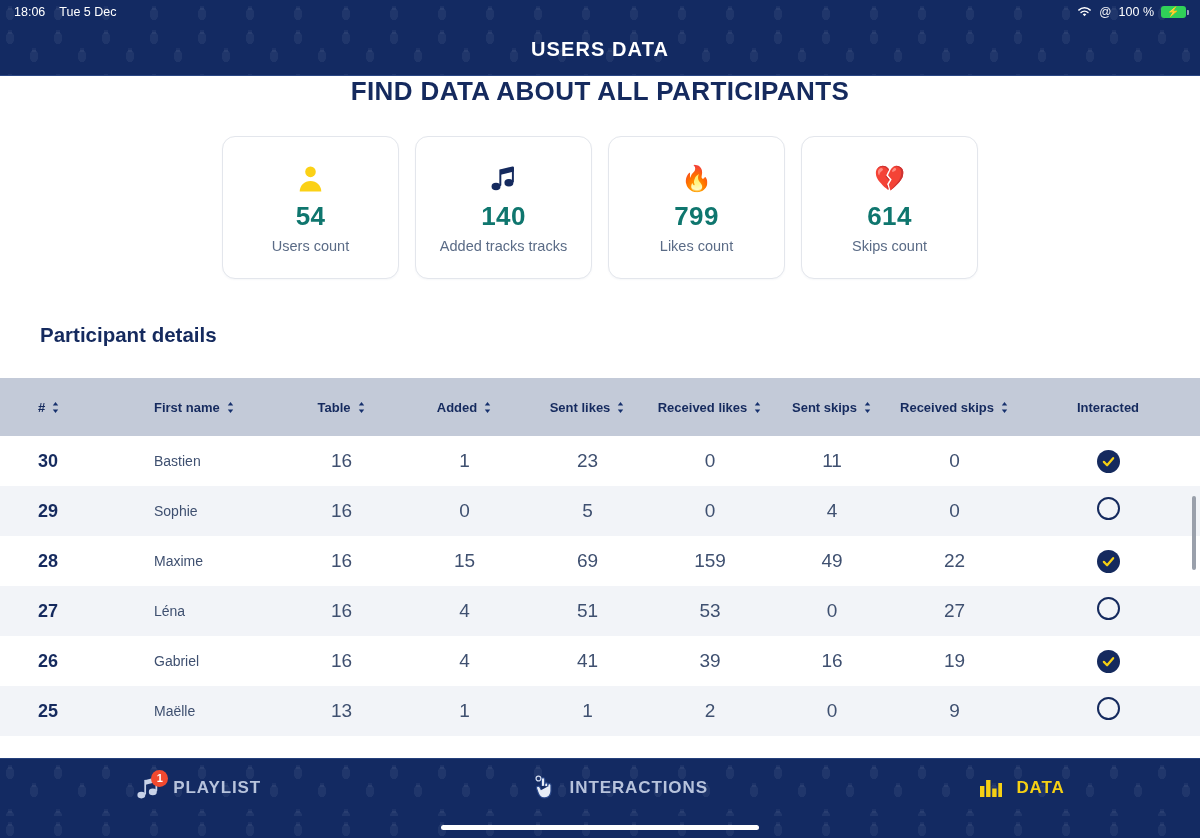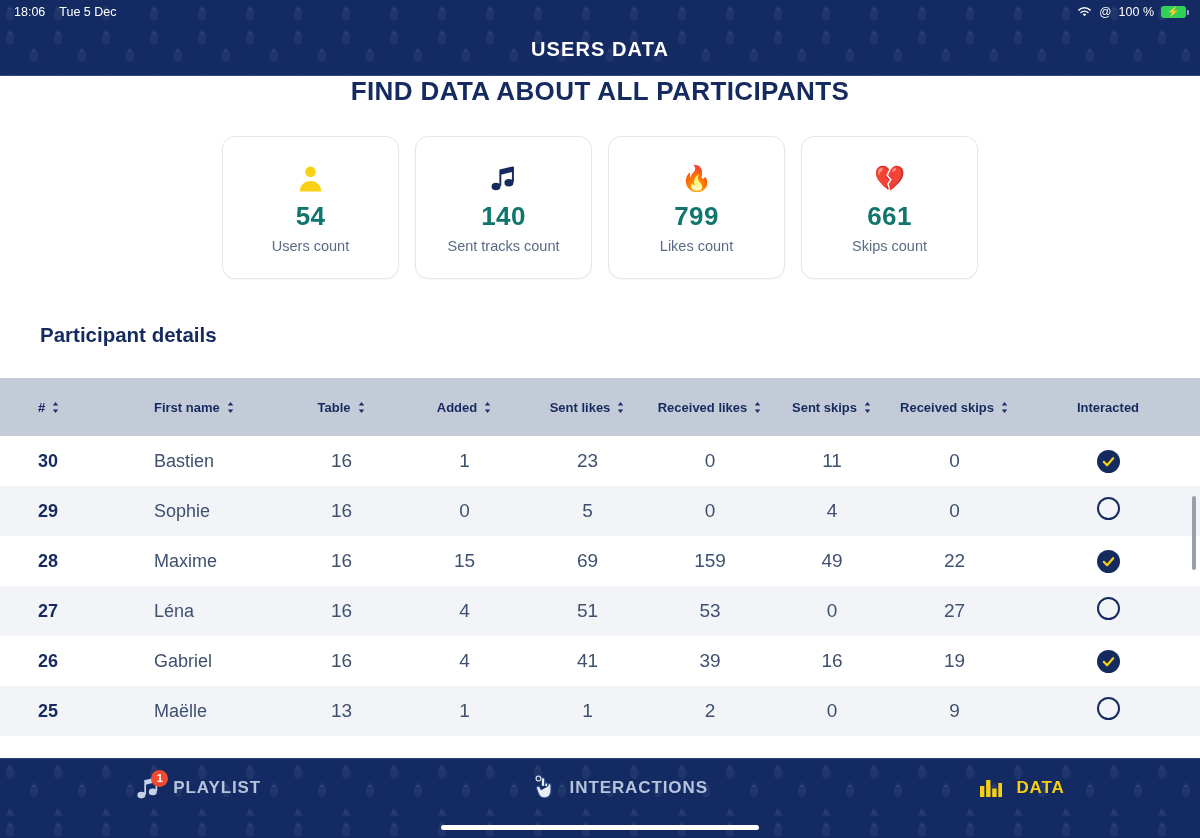--- a/index.html
+++ b/index.html
@@ -87,21 +87,21 @@
     font-size: 13px; font-weight: 700; color: #152a5e;
     text-align: center; vertical-align: middle; padding: 0;
   }
   th .thc { display: inline-flex; align-items: center; gap: 6px; }
   .sort-ic { width: 9px; height: 13px; flex: 0 0 9px; }
   tbody tr { height: 50px; }
   tbody tr:nth-child(odd) { background: #ffffff; }
   tbody tr:nth-child(even) { background: #f2f4f8; }
   td { text-align: center; font-size: 19px; color: #3f5070; padding: 0; vertical-align: middle; }
   td.num { font-size: 18px; font-weight: 700; color: #152a5e; }
-  td.name { font-size: 18px; color: #3f5070; }
+  td.name { font-size: 14px; color: #3f5070; }
   th.c-idx, td.c-idx { width: 58px; text-align: left; padding-left: 38px; }
   th.c-name, td.c-name { width: 222px; text-align: left; padding-left: 96px; }
   th.c-table, td.c-table { width: 123px; }
   th.c-added, td.c-added { width: 123px; }
   th.c-slikes, td.c-slikes { width: 123px; }
   th.c-rlikes, td.c-rlikes { width: 122px; }
   th.c-sskips, td.c-sskips { width: 122px; }
   th.c-rskips, td.c-rskips { width: 123px; }
   th.c-inter, td.c-inter { width: 184px; }
 
@@ -187,32 +187,32 @@
         <div class="card-ic">
           <svg class="ic-note" viewBox="0 0 24 26">
               <path d="M9.4 4.2 20.6 1.4c.7-.2 1.4.3 1.4 1v3.1c0 .5-.4 1-.9 1.1L9.4 9.5V4.2z" fill="#152a5e"></path>
               <rect x="8" y="4" width="1.9" height="16.2" rx=".9" fill="#152a5e"></rect>
               <rect x="20.1" y="1.9" width="1.9" height="15" rx=".9" fill="#152a5e"></rect>
               <ellipse cx="4.8" cy="20.7" rx="4.3" ry="3.6" fill="#152a5e"></ellipse>
               <ellipse cx="17.2" cy="17.2" rx="4.3" ry="3.6" fill="#152a5e"></ellipse>
             </svg>
         </div>
         <div class="card-val">140</div>
-        <div class="card-lbl">Sent tracks count</div>
+        <div class="card-lbl">Added tracks tracks</div>
       </div>
 
       <div class="card">
         <div class="card-ic">🔥</div>
         <div class="card-val">799</div>
         <div class="card-lbl">Likes count</div>
       </div>
 
       <div class="card">
         <div class="card-ic">💔</div>
-        <div class="card-val">661</div>
+        <div class="card-val">614</div>
         <div class="card-lbl">Skips count</div>
       </div>
 
     </div>
 
     <div class="sec-title">Participant details</div>
 
     <div class="tbl-wrap">
       <table>
         <thead>

